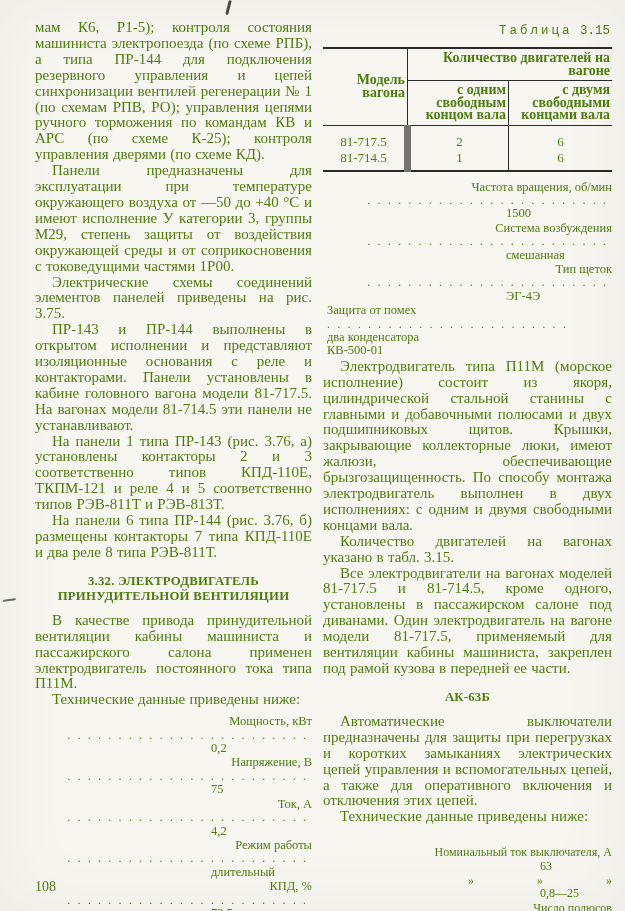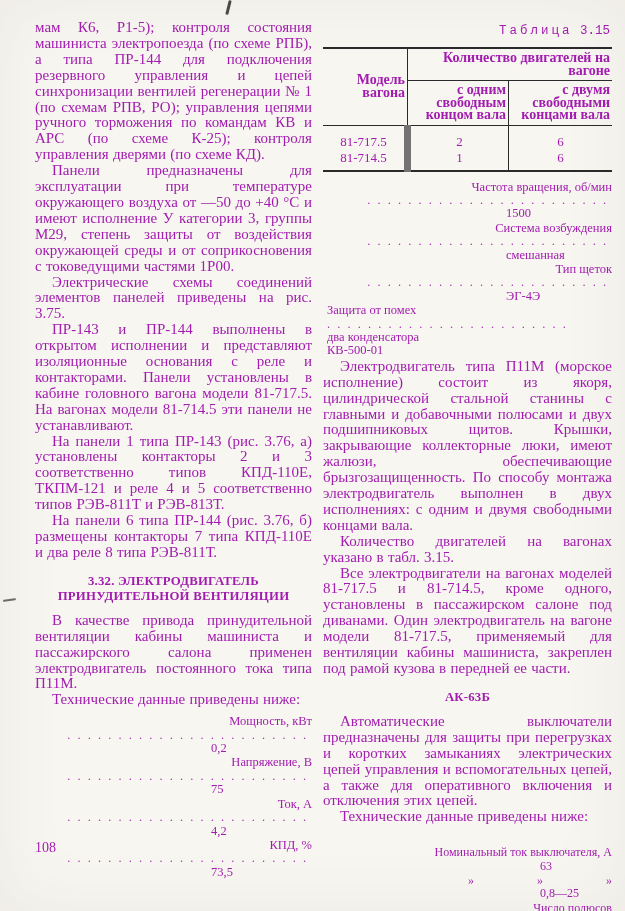--- a/index.html
+++ b/index.html
@@ -3,21 +3,21 @@
 <meta charset="utf-8">
 <style>
   html,body { margin:0; padding:0; background:#e8e6e0; }
   .page {
     position:relative;
     width:625px; height:911px;
     margin:0 auto;
     background:#f8f6f1;
     box-shadow: inset 0 0 70px rgba(90,80,60,0.07);
     font-family:"Liberation Serif", serif;
-    color:#a21caf;
+    color:#4d7c0f;
     overflow:hidden;
   }
   .col { position:absolute; top:20px; }
   .col-left  { left:35px;  width:277px; }
   .col-right { left:323px; width:289px; top:22px; }
 
   p.body {
     margin:0;
     font-size:15px;
     line-height:15.9px;
@@ -91,21 +91,21 @@
     line-height:14px;
     padding:1px 5px;
   }
   td.c1 { text-align:center; border-right:7px solid #737373; }
   td.c2 { text-align:center; border-right:1px solid #2a2a2a; }
   td.c3 { text-align:center; }
   tbody tr.first td { padding-top:9px; }
   tbody tr.last  td { padding-bottom:5px; }
 
   .rc-para { margin-top:8px; }
-  .page-number { position:absolute; left:35px; top:840px; font-size:14px; }
+  .page-number { position:absolute; left:35px; top:879px; font-size:14px; }
 
   .pen-mark {
     position:absolute; left:227px; top:0;
     width:3px; height:15px; background:#4a4a4a;
     transform:rotate(14deg); border-radius:2px;
   }
   .margin-mark {
     position:absolute; left:3px; top:599px;
     width:13px; height:2px; background:#6b6b6b;
     transform:rotate(-9deg); border-radius:1px;
@@ -144,20 +144,25 @@
         <span class="spec-label">Напряжение, В</span>
         <span class="leader"></span>
         <span class="spec-value">75</span>
       </div>
       <div class="spec-row">
         <span class="spec-label">Ток, А</span>
         <span class="leader"></span>
         <span class="spec-value">4,2</span>
       </div>
       <div class="spec-row">
+        <span class="spec-label">Режим работы</span>
+        <span class="leader"></span>
+        <span class="spec-value">длительный</span>
+      </div>
+      <div class="spec-row">
         <span class="spec-label">КПД, %</span>
         <span class="leader"></span>
         <span class="spec-value">73,5</span>
       </div>
     </div>
   </div>
 
   <div class="col col-right">
     <div class="table-caption">
       <span class="caption-word">Таблица</span>

